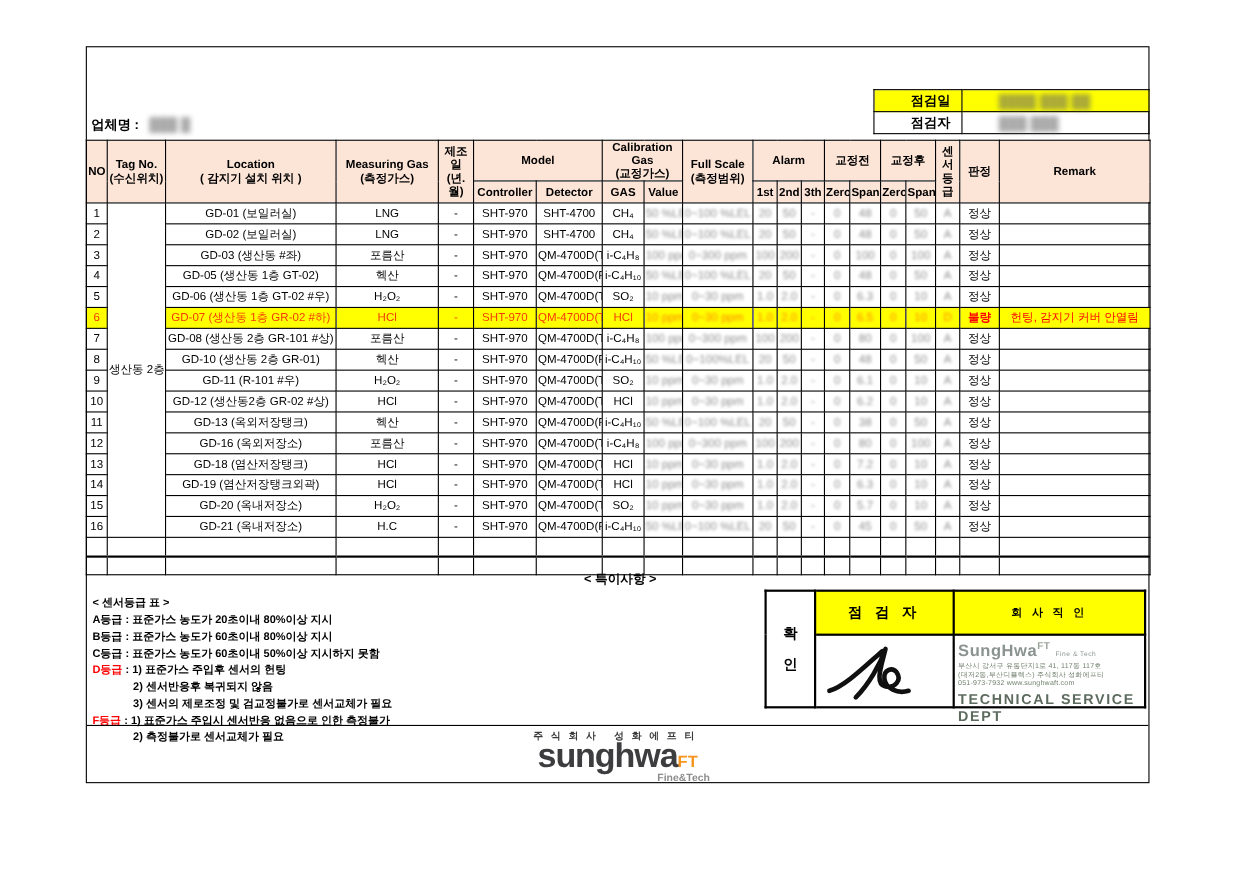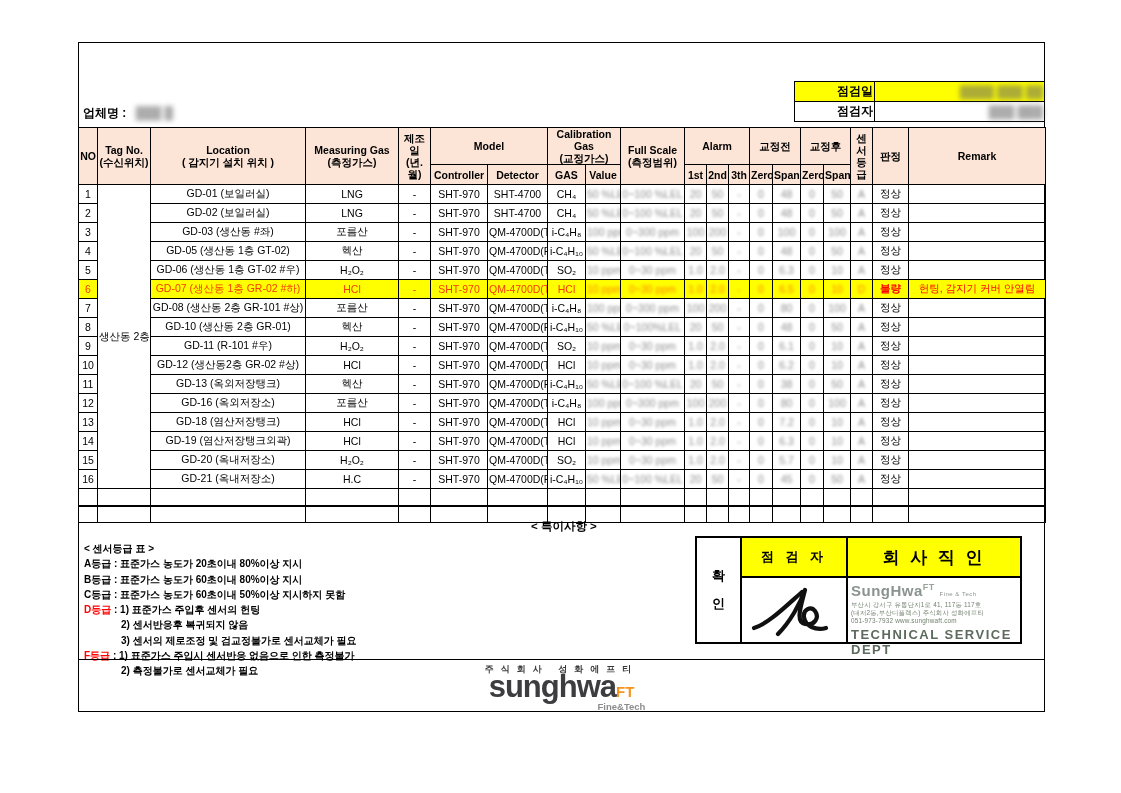--- a/index.html
+++ b/index.html
@@ -9,21 +9,21 @@
 
   
   .title{position:absolute;left:0;right:0;top:4px;text-align:center;font-size:30px;font-weight:900;letter-spacing:-1px;}
 
   
   .company{position:absolute;left:4px;top:62px;font-size:12px;font-weight:bold;}
   .company .val{font-weight:bold;margin-left:6px;}
 
   
   .inspect{position:absolute;right:-1px;top:38px;border-collapse:collapse;}
-  .inspect td{border:1.6px solid #000;height:20px;font-size:12px;text-align:right;box-sizing:border-box;padding-left:33px;}
+  .inspect td{border:1.6px solid #000;height:20px;font-size:12px;text-align:left;box-sizing:border-box;padding-left:33px;}
   .inspect .lbl{width:80px;font-weight:bold;}
   .inspect .val{width:170px;}
   .ylw{background:#ffff00;}
 
   
   .blur2{filter:blur(2.4px);opacity:.55;color:#666;}
   .mblur{filter:blur(1.5px);opacity:.6;color:#444;display:inline-block;}
   tr.alert .mblur{color:#f60;opacity:.8;}
 
   
@@ -48,22 +48,22 @@
   
   .notes{position:absolute;left:5px;top:498px;font-size:10px;line-height:15.3px;font-weight:bold;}
   .notes .red{color:#ff0000;}
   .special{position:absolute;left:452px;top:476px;font-size:11.5px;font-weight:bold;}
 
   
   .confirm{position:absolute;left:616px;top:493px;border-collapse:collapse;}
   .confirm td{border:2px solid #000;box-sizing:border-box;text-align:center;}
   .confirm .side{width:45px;font-size:13px;font-weight:bold;}
   .confirm .side div{margin:10px 0;}
-  .confirm .h1{width:106px;height:40px;font-size:13px;font-weight:bold;letter-spacing:4px;}
-  .confirm .h2{width:170px;height:40px;font-size:17px;font-weight:bold;letter-spacing:3px;}
+  .confirm .h1{width:126px;height:40px;font-size:13px;font-weight:bold;letter-spacing:4px;}
+  .confirm .h2{width:170px;height:40px;font-size:10px;font-weight:bold;letter-spacing:3px;}
   .confirm .body{height:62px;position:relative;}
 
   .stamp{position:relative;width:166px;height:60px;text-align:left;padding:1px 2px;color:#72816f;}
   .stamp .brand{font-size:15px;font-weight:900;color:#8b9390;letter-spacing:.5px;line-height:14px;}
   .stamp .brand .ft{font-size:9px;color:#9aa39a;vertical-align:super;font-weight:900;}
   .stamp .brand .fine{font-size:6px;color:#8b9390;font-weight:normal;}
   .stamp .ln{font-size:6.4px;line-height:8.2px;letter-spacing:.2px;}
   .stamp .dept{font-size:13px;letter-spacing:1.5px;color:#5d6b5e;font-weight:bold;margin-top:1px;}
 
   .sig{position:absolute;left:6px;top:2px;}

